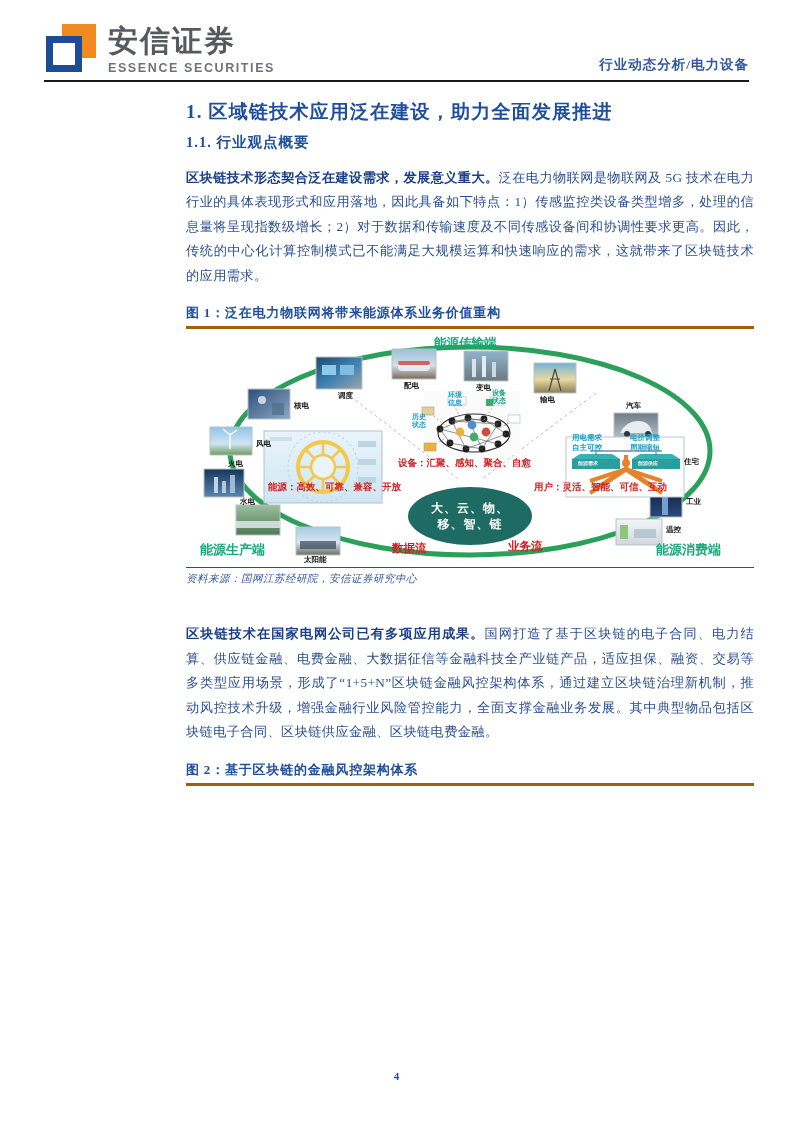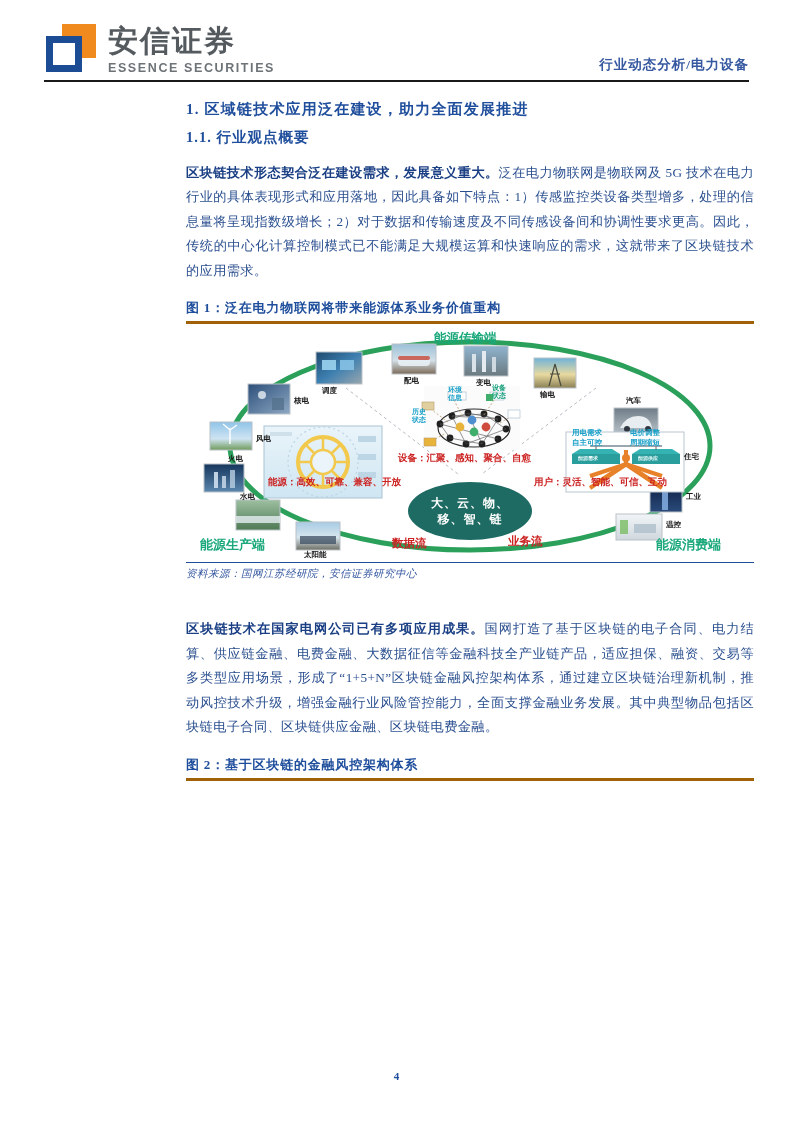--- a/index.html
+++ b/index.html
@@ -96,21 +96,21 @@
   
   .content {
     position: absolute;
     left: 186px;
     top: 100px;
     width: 568px;
   }
 
   h1.sec {
     font-family: "Liberation Serif", "DejaVu Serif", serif;
-    font-size: 15px;
+    font-size: 19px;
     font-weight: bold;
     color: #1F4E9C;
     margin: 0 0 8px 0;
     letter-spacing: 1.2px;
     line-height: 1.3;
   }
   h2.subsec {
     font-family: "Liberation Serif", "DejaVu Serif", serif;
     font-size: 14.5px;
     font-weight: bold;
@@ -466,21 +466,21 @@
 
       </svg>
 
       <div class="dg-label dg-top-label" style="left:248px; top:6px;">能源传输端</div>
 
       <div class="dg-label dg-node-label" style="left:108px; top:72px;">核电</div>
       <div class="dg-label dg-node-label" style="left:70px;  top:110px;">风电</div>
       <div class="dg-label dg-node-label" style="left:42px;  top:130px;">火电</div>
       <div class="dg-label dg-node-label" style="left:54px;  top:168px;">水电</div>
       <div class="dg-label dg-node-label" style="left:118px; top:226px;">太阳能</div>
-      <div class="dg-label dg-node-label" style="left:128px; top:62px;padding-left:8px;">调度</div>
+      <div class="dg-label dg-node-label" style="left:144px; top:62px;padding-left:8px;">调度</div>
       <div class="dg-label dg-node-label" style="left:218px; top:52px;">配电</div>
       <div class="dg-label dg-node-label" style="left:290px; top:54px;">变电</div>
       <div class="dg-label dg-node-label" style="left:354px; top:66px;">输电</div>
       <div class="dg-label dg-node-label" style="left:440px; top:72px;">汽车</div>
       <div class="dg-label dg-node-label" style="left:498px; top:128px;">住宅</div>
       <div class="dg-label dg-node-label" style="left:500px; top:168px;">工业</div>
       <div class="dg-label dg-node-label" style="left:480px; top:196px;">温控</div>
 
       <div class="dg-label dg-cyan" style="left:262px; top:62px; line-height:8px; text-align:center;">环境<br>信息</div>
       <div class="dg-label dg-teal" style="left:306px; top:60px; line-height:8px; text-align:center;">设备<br>状态</div>

